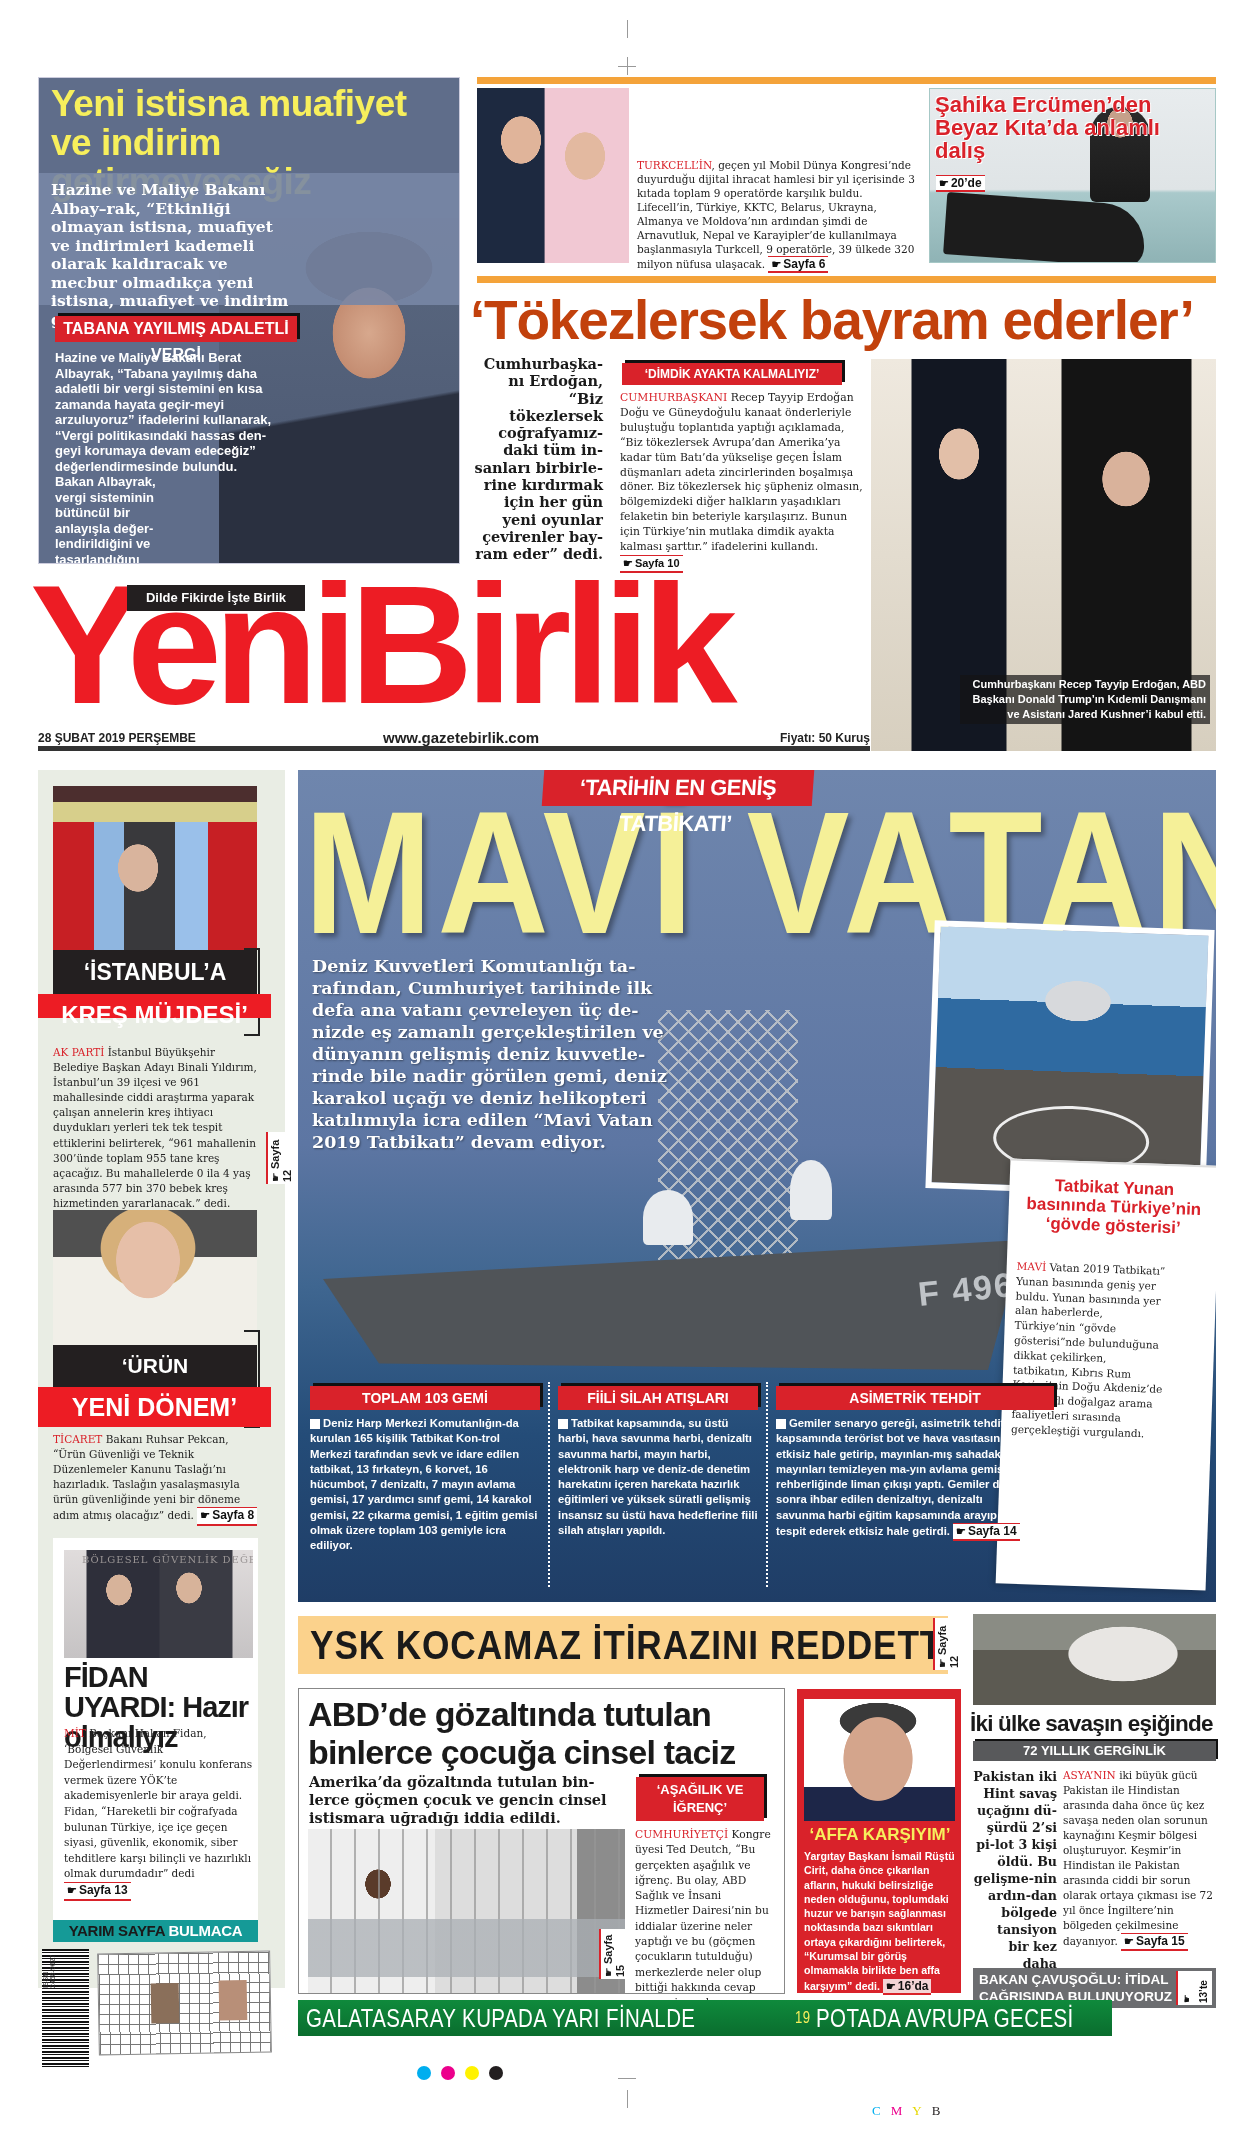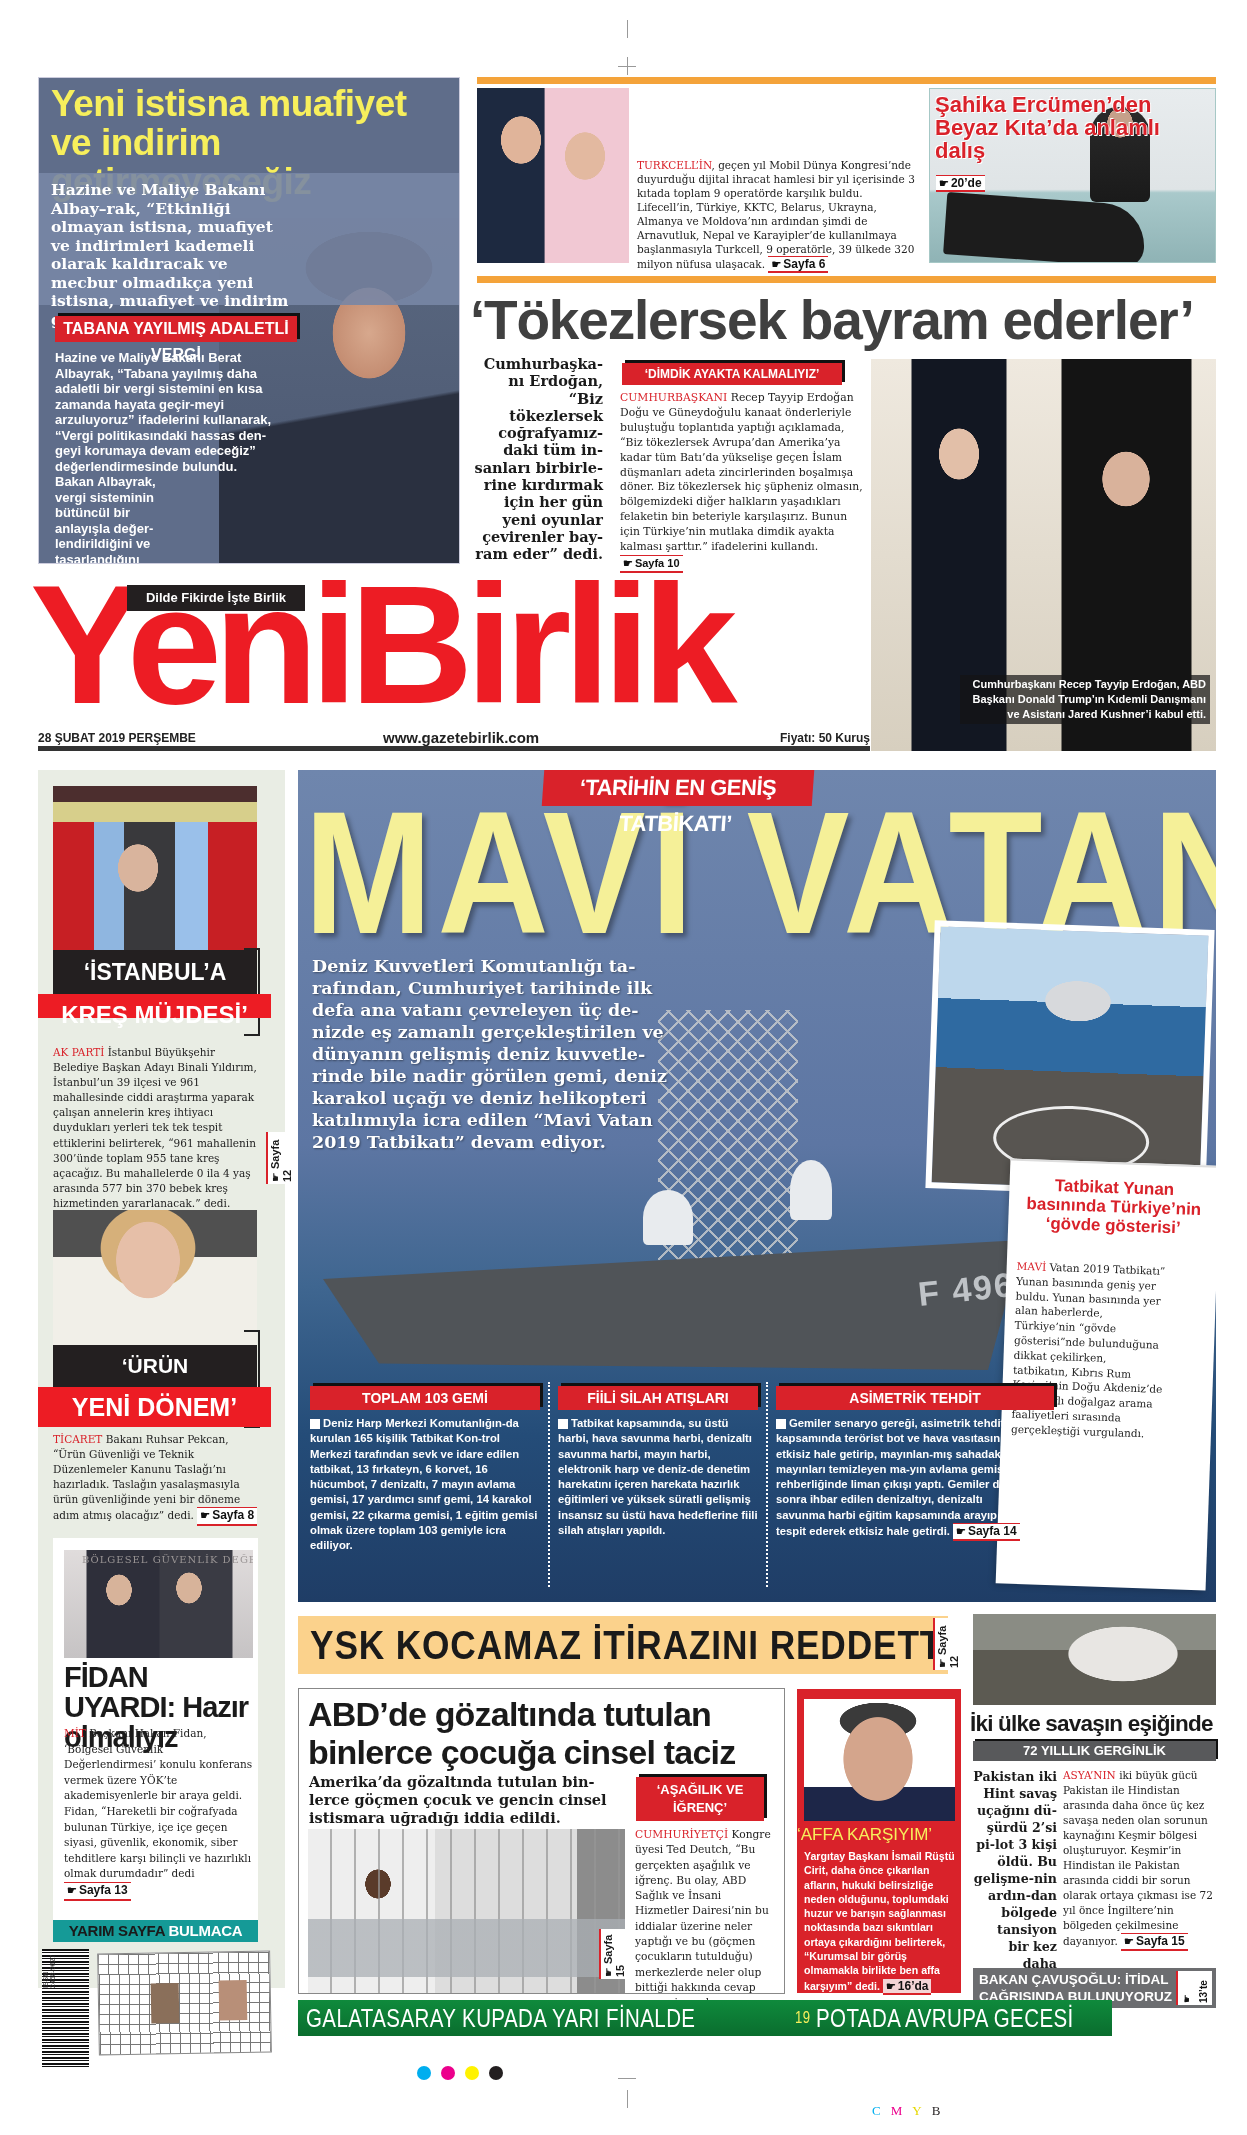--- a/index.html
+++ b/index.html
@@ -44,21 +44,21 @@
 
   
   #sh{left:929px;top:88px;width:287px;height:175px;background:linear-gradient(180deg,#e8ecee 0%,#dfe4e6 58%,#a9c9cb 60%,#8fb3b5 100%);border:1px solid #a6c8c6;overflow:hidden}
   #sh .diver{position:absolute;left:160px;top:18px;width:60px;height:95px;background:radial-gradient(ellipse 14px 16px at 30px 16px,#c6a08a 0 90%,transparent 92%),linear-gradient(180deg,#2a2a2a,#1a1a1a);border-radius:28px 28px 6px 6px}
   #sh .fin{position:absolute;left:15px;top:110px;width:200px;height:62px;background:#1c1c1c;border-radius:8px 90px 40px 8px;transform:rotate(4deg)}
   #sh h3{position:absolute;left:5px;top:4px;font-size:22px;line-height:23px;color:#d9222a;font-weight:900;text-shadow:1px 1px 0 #fff,-1px -1px 0 #fff}
   #sh .sayfa{position:absolute;left:6px;top:86px}
 
   
   #orangebar2{left:477px;top:276px;width:739px;height:7px;background:#f4a33a}
-  #tok-h{left:470px;top:290px;width:740px;font-size:55px;line-height:60px;font-weight:900;color:#404040;letter-spacing:-1.2px;white-space:nowrap}
+  #tok-h{left:470px;top:290px;width:740px;font-size:55px;line-height:60px;font-weight:900;color:#c2410c;letter-spacing:-1.2px;white-space:nowrap}
   #tok-quote{left:470px;top:355px;width:133px;font-size:14.5px;line-height:17.3px;font-weight:bold;text-align:right;color:#1a1a1a}
   #tok-tag{left:622px;top:363px;width:220px;height:22px;font-size:12px;line-height:22px}
   #tok-body{left:620px;top:391px;width:245px;font-size:10.8px;line-height:14.9px;color:#222}
   #tok-body .sayfa{font-size:11px}
   #erdogan{left:871px;top:359px;width:345px;height:392px;background:
      radial-gradient(ellipse 22px 28px at 88px 95px,#e2bfa8 0 90%,transparent 92%),
      radial-gradient(ellipse 26px 30px at 255px 120px,#d9b29b 0 90%,transparent 92%),
      linear-gradient(90deg,transparent 0 40px,#121722 41px 135px,transparent 136px 190px,#141414 191px 320px,transparent 321px),
      linear-gradient(180deg,#efe9df,#d7cfbf)}
   #erdogan .cap-h{position:absolute;right:8px;top:268px;text-align:right;font-size:19px;line-height:22px;font-weight:900;color:#f7ef5c;text-shadow:1px 1px 2px #000}
@@ -143,21 +143,21 @@
   #abd .tag{position:absolute;left:337px;top:88px;width:128px;height:44px;font-size:13px;line-height:18px;padding-top:4px}
   #abd .body{position:absolute;left:336px;top:138px;width:142px;font-size:10.7px;line-height:15.3px;color:#222}
   #abd .vsay{left:300px;top:240px;height:50px}
 
   
   #affa{left:796px;top:1688px;width:166px;height:306px;background:#d9222a;border:1px solid #fff}
   #affa .photo{left:7px;top:10px;width:151px;height:122px;background:
      radial-gradient(ellipse 38px 46px at 74px 60px,#d4a58c 0 90%,transparent 92%),
      radial-gradient(ellipse 42px 20px at 74px 22px,#3a3a3a 0 90%,transparent 92%),
      linear-gradient(180deg,#fff 0 72%,#1d2648 72% 100%)}
-  #affa h4{position:absolute;left:0;top:135px;width:166px;font-size:17px;line-height:22px;font-weight:400;color:#f7ef5c}
+  #affa h4{position:absolute;left:0;top:135px;width:166px;text-align:center;font-size:17px;line-height:22px;font-weight:700;color:#f7ef5c}
   #affa p{position:absolute;left:7px;top:160px;width:155px;font-size:10.6px;line-height:14.3px;color:#fff;font-weight:bold}
   #affa .sayfa{background:#f4d4d6}
 
   
   #iki-photo{left:973px;top:1614px;width:243px;height:91px;background:
      radial-gradient(ellipse 60px 30px at 150px 40px,#e8e6e3 0 90%,transparent 92%),
      linear-gradient(180deg,#8a8c84 0 40%,#5c5a52 40% 100%)}
   #iki-h{left:970px;top:1710px;width:250px;font-size:22.5px;line-height:28px;font-weight:bold;color:#1a1a1a;letter-spacing:-0.8px;white-space:nowrap;font-family:"Liberation Sans Narrow","Liberation Sans",sans-serif}
   #iki-tag{left:973px;top:1741px;width:243px;height:20px;background:#58595b;color:#fff;font-weight:bold;font-size:13px;line-height:20px;text-align:center;box-shadow:2px -2px 0 #111}
   #iki-quote{left:973px;top:1768px;width:84px;font-size:12.6px;line-height:17px;font-weight:bold;text-align:right;font-family:"DejaVu Serif",serif;color:#1a1a1a}

